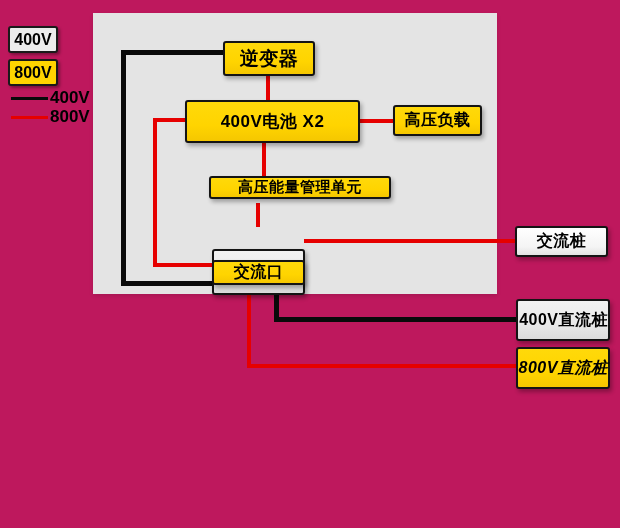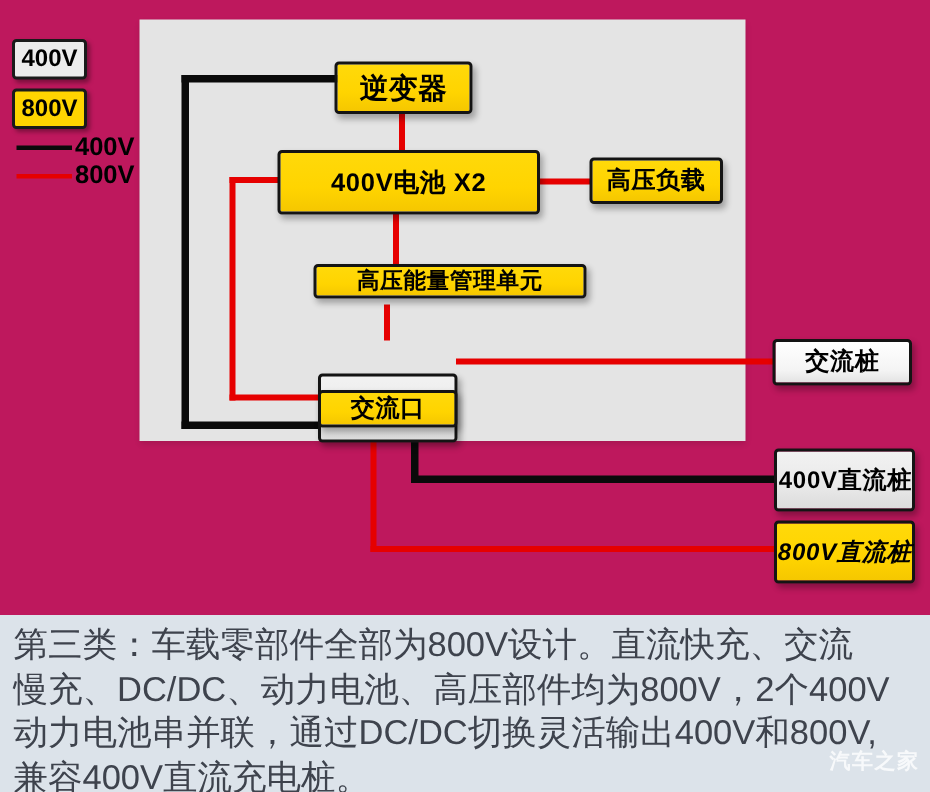--- a/index.html
+++ b/index.html
@@ -138,21 +138,14 @@
   <div class="node whitebox n-acpile">
     <span>交流桩</span>
   </div>
   <div class="node graybox n-dcpile400">
     <span>400V直流桩</span>
   </div>
   <div class="node yellow n-dcpile800">
     <span>800V直流桩</span>
   </div>
 
-  <div class="desc">
-    <div class="dline">第三类：车载零部件全部为800V设计。直流快充、交流</div>
-    <div class="dline">慢充、DC/DC、动力电池、高压部件均为800V，2个400V</div>
-    <div class="dline">动力电池串并联，通过DC/DC切换灵活输出400V和800V,</div>
-    <div class="dline">兼容400V直流充电桩。</div>
-    <div class="watermark">汽车之家</div>
-  </div>
 
 </div>
 
 </body></html>

